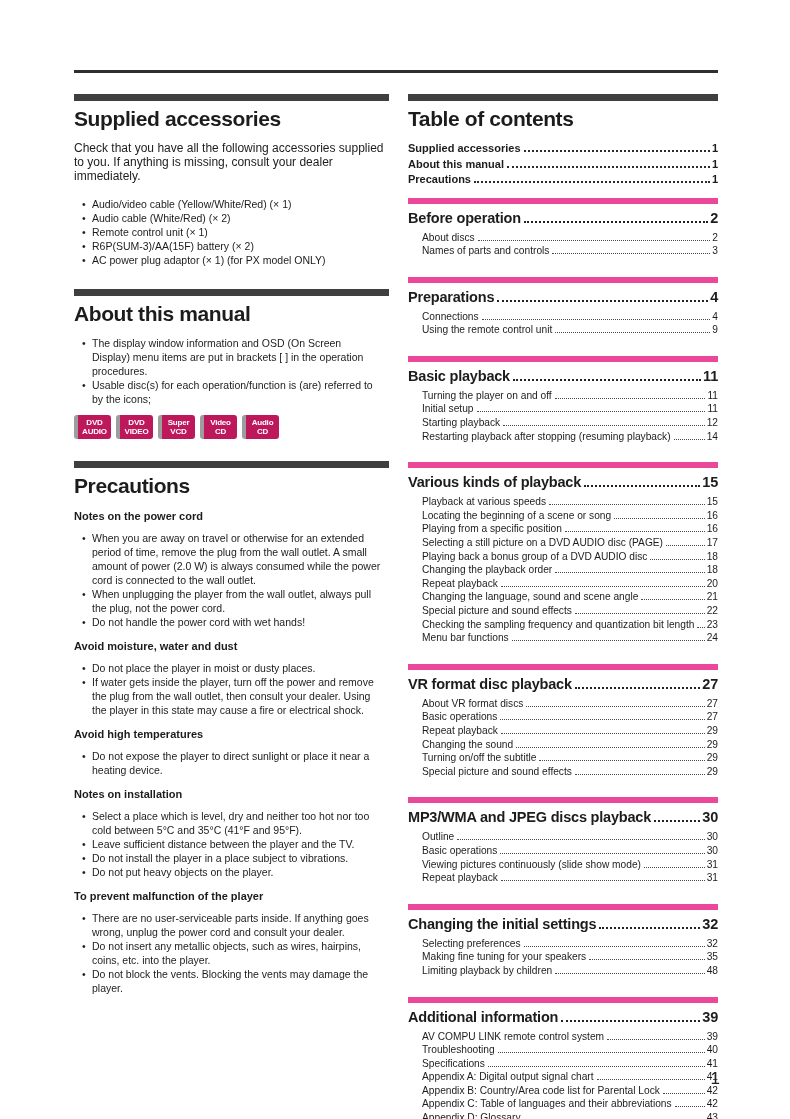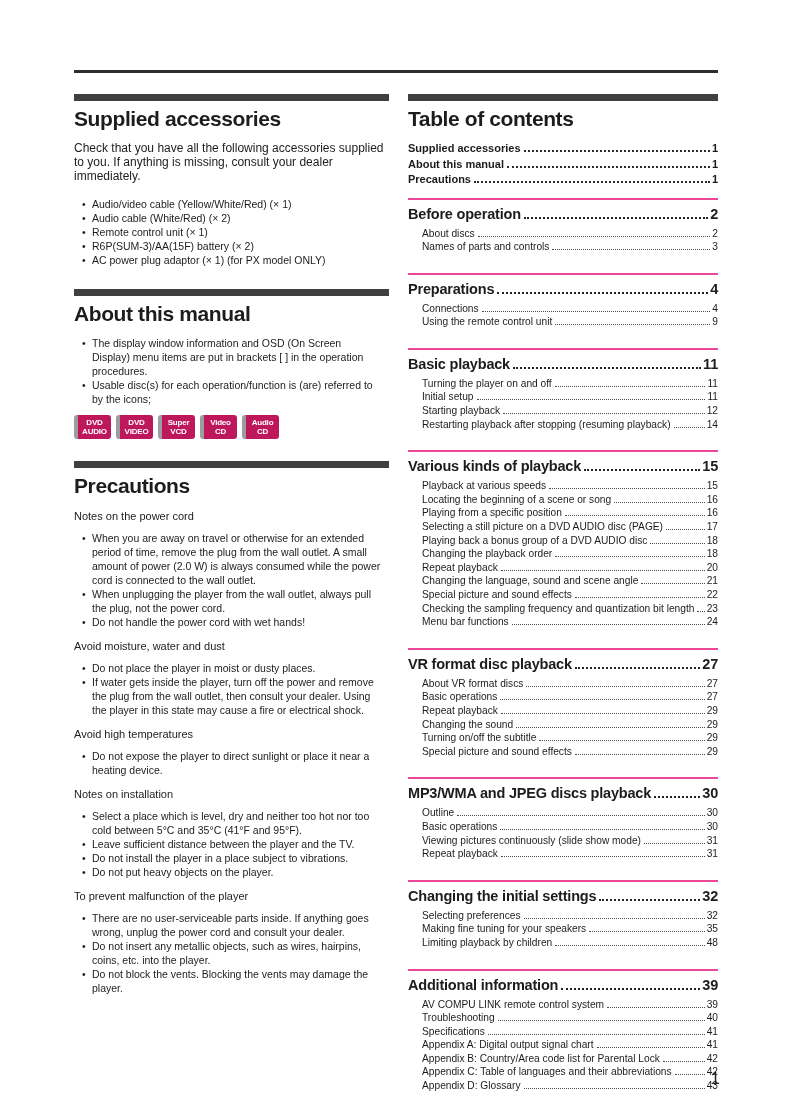--- a/index.html
+++ b/index.html
@@ -27,38 +27,38 @@
   .body-text{font-size:12px;line-height:14px;margin:0 0 14px 0;}
 
   ul.plain{list-style:none;margin:8px;padding:0;}
   ul.plain li{
     position:relative;padding-left:10px;
     font-size:10.5px;line-height:14px;
   }
   ul.plain li::before{content:"\2022";position:absolute;left:0;}
 
   .section{margin-bottom:22px;}
-  .sub-head{font-size:11px;font-weight:normal;margin:10px 0 0 0;line-height:14px;}
+  .sub-head{font-size:11px;font-weight:bold;margin:10px 0 0 0;line-height:14px;}
   .group:first-of-type .sub-head{margin-top:2px;}
 
   .disc-icons{display:flex;gap:5px;margin:9px 0 2px 0;}
   .disc-badge{
     background:#be185d;color:#fff;border-radius:3px;
     border-left:4px solid #9d9d9d;
     width:33px;height:24px;flex:none;
     display:flex;flex-direction:column;justify-content:center;align-items:center;
     font-weight:bold;font-size:8px;line-height:9px;letter-spacing:-0.2px;
     text-align:center;
   }
 
   
   .dots{flex:1;min-width:6px;border-bottom:2px dotted #2b2b2b;margin:0 2px 3px 3px;}
   .toc-front{margin:2px 0 10px 0;}
   .toc-front .toc-line{display:flex;align-items:baseline;font-weight:bold;font-size:11px;line-height:15.5px;}
-  .toc-chapter{border-top:2px solid #ec4899;margin-top:10px;padding-top:5px;}
+  .toc-chapter{border-top:6px solid #ec4899;margin-top:10px;padding-top:5px;}
   .chapter-head{display:flex;align-items:baseline;font-weight:bold;font-size:14.5px;line-height:19px;letter-spacing:-0.2px;}
   .chapter-head .dots{border-bottom:2.5px dotted #222;margin-bottom:4px;}
   .chapter-entries{padding:3px 0 9px 14px;}
   .entry{display:flex;align-items:baseline;font-size:10.2px;line-height:13.6px;}
   .entry .dots{border-bottom:1.5px dotted #4a4a4a;margin-bottom:2.5px;}
   .pg{flex:none;}
 
   .page-number{
     position:absolute;right:70px;bottom:30px;
     font-size:17px;color:#222;

